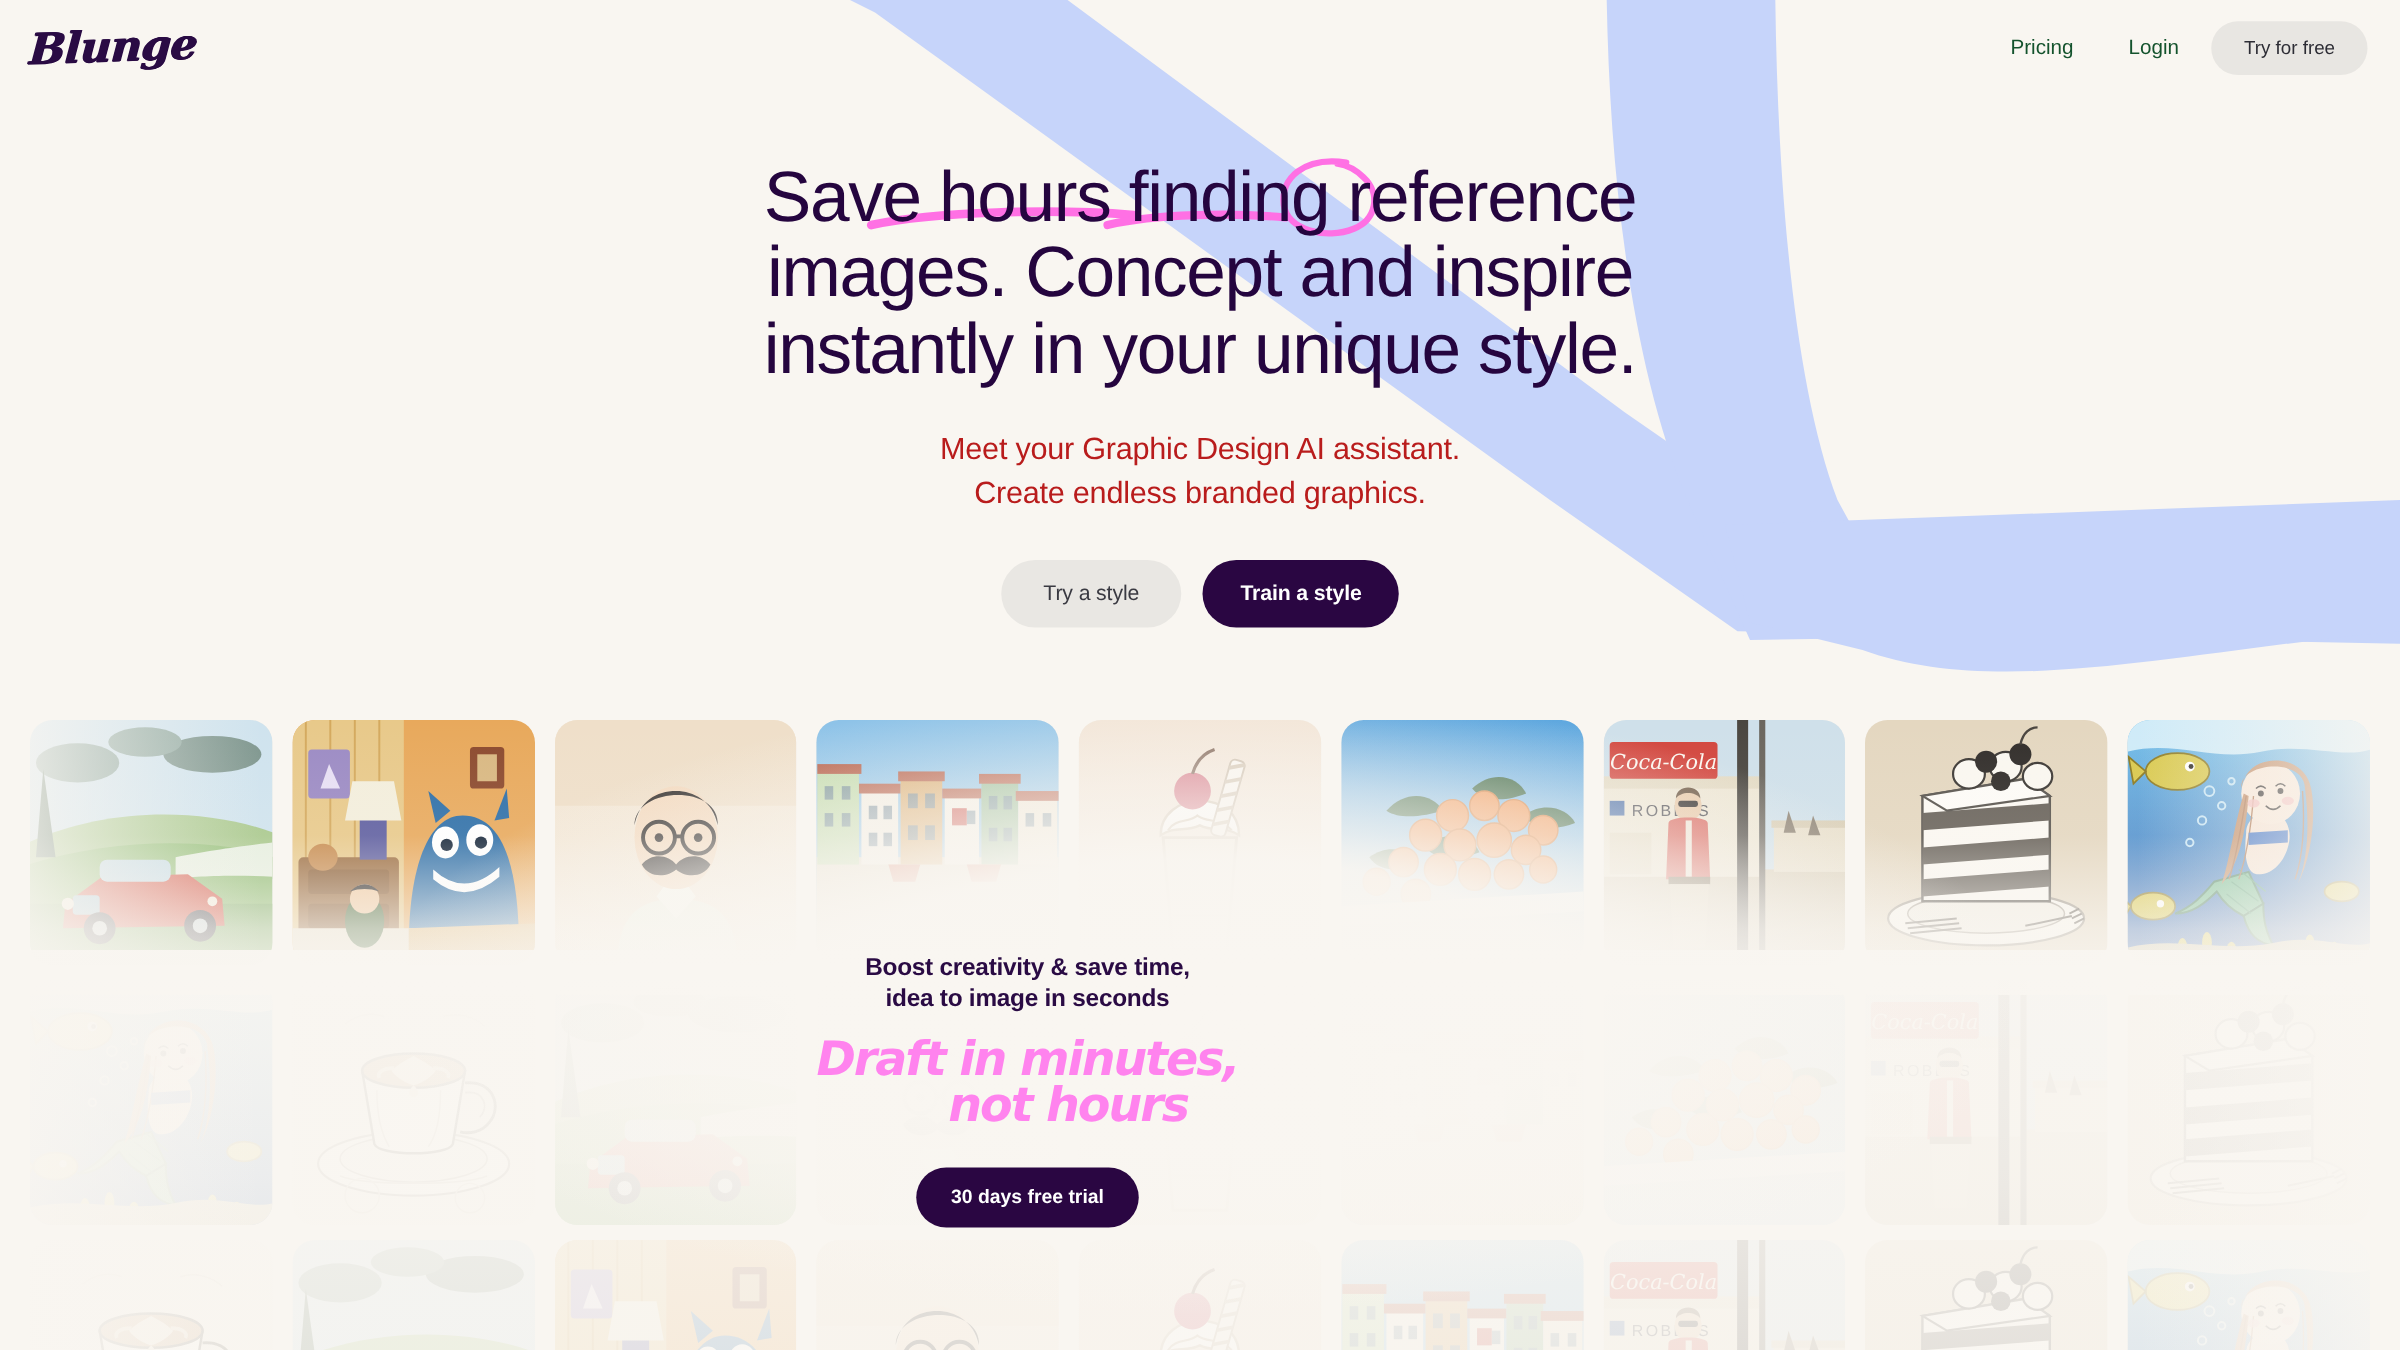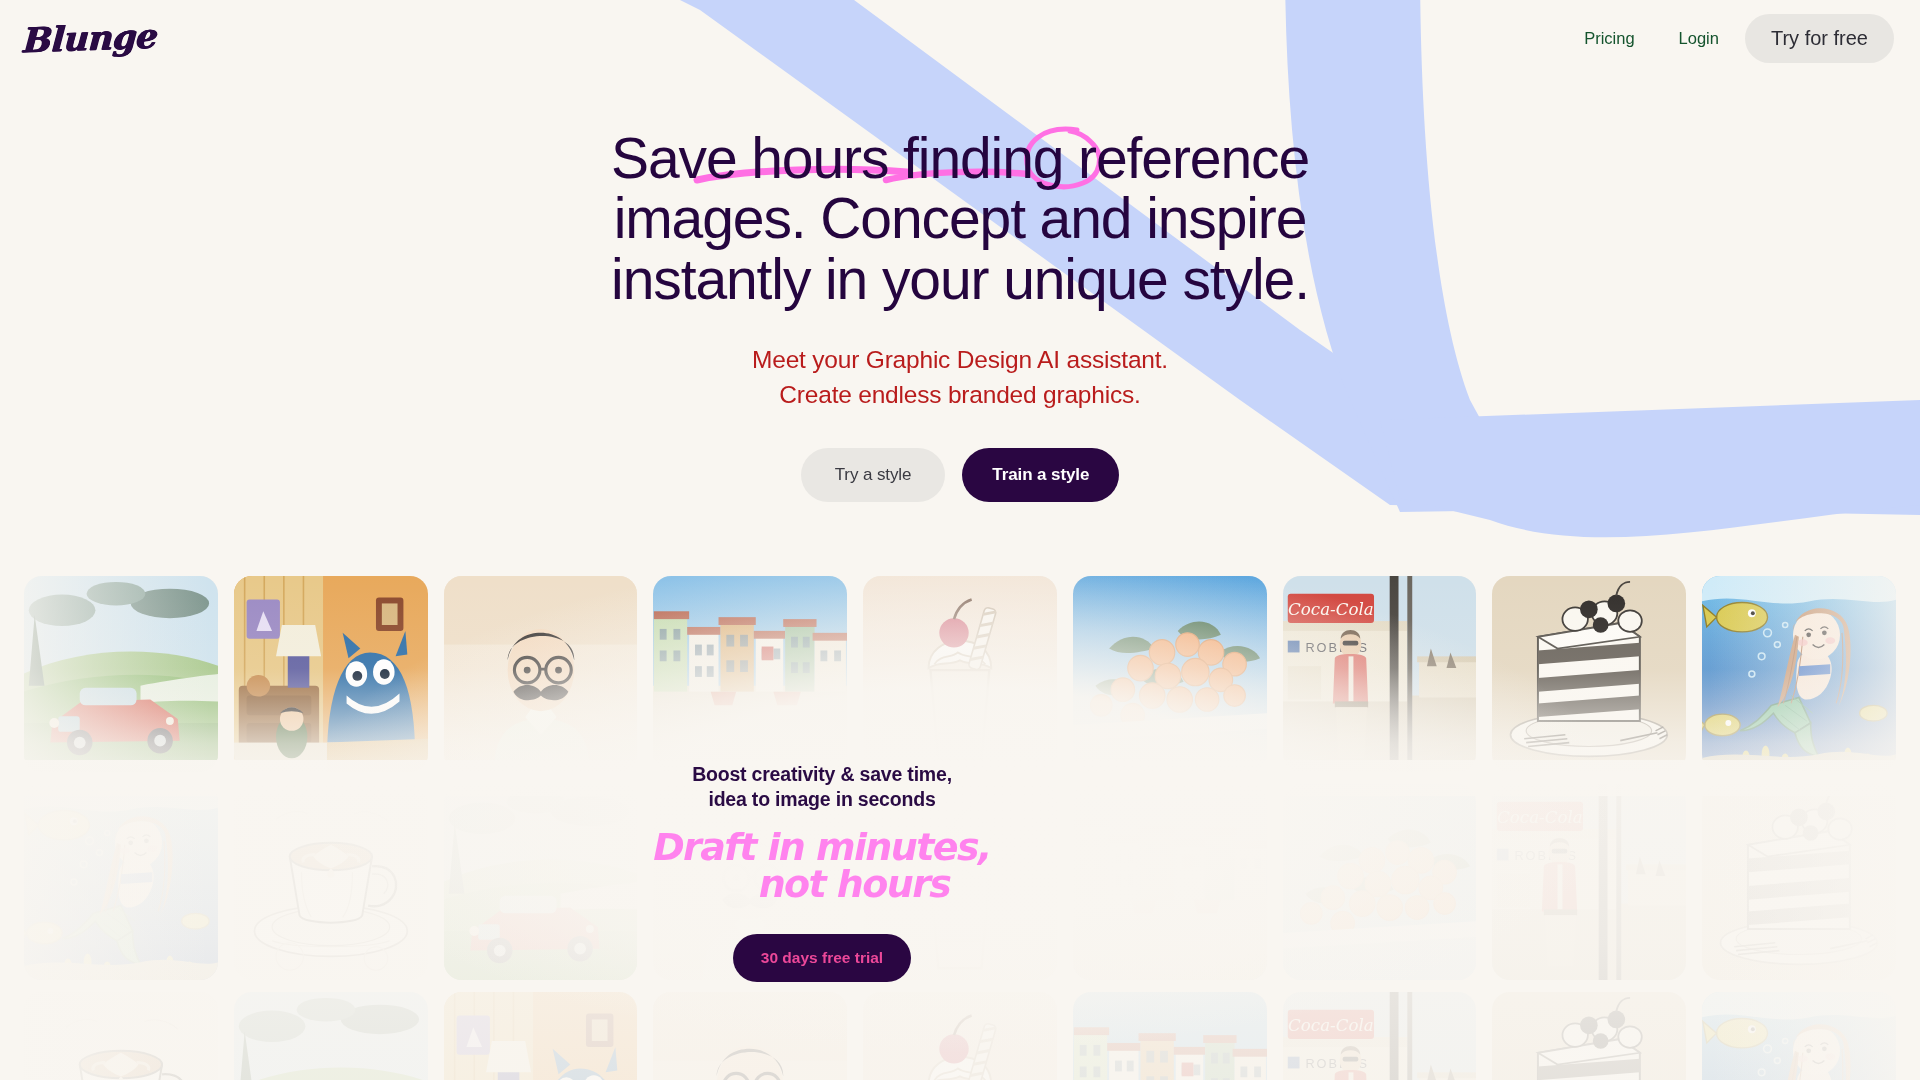--- a/index.html
+++ b/index.html
@@ -30,21 +30,21 @@
     transform:skewX(-6deg) rotate(-2deg);
     text-shadow:0.6px 0 0 #2A0B44, -0.6px 0 0 #2A0B44, 0 0.5px 0 #2A0B44;
     padding-left:4px;
   }
   .nav { display:flex; align-items:center; gap:8px; }
   .nav-link {
     font-size:16.5px; color:#14532d; font-weight:400;
     padding:10px 18px; text-decoration:none; cursor:pointer; white-space:nowrap;
   }
   .nav-cta {
-    font-size:20px; color:#2D2D35; font-weight:400;
+    font-size:15px; color:#2D2D35; font-weight:400;
     background:#E8E6E2; border:none; border-radius:999px;
     padding:13px 26px; cursor:pointer; white-space:nowrap;
     font-family:"Liberation Sans", sans-serif;
   }
 
   
   .hero { position:absolute; top:0; left:0; width:1920px; z-index:20; text-align:center; }
   .headline {
     margin-top:128px;
     font-size:57px; line-height:1.06; font-weight:400;
@@ -108,21 +108,21 @@
   .promo-head {
     margin-top:16px;
     font-size:38px; font-weight:700; font-style:italic;
     line-height:0.99; letter-spacing:-1.6px;
     color:#FF83EE;
     font-family:"DejaVu Sans", sans-serif;
   }
   .promo-head .l2 { display:block; padding-left:44px;margin-left:21px; }
   .promo-cta { margin-top:30px; }
   .btn-trial {
-    background:#2A0642; color:#ec4899; font-weight:700;
+    background:#2A0642; color:#ffffff; font-weight:700;
     font-size:15.5px; padding:15px 28px; border:none; border-radius:999px;
     cursor:pointer; font-family:"Liberation Sans", sans-serif;
   }
 </style>
 </head>
 <body>
 
 <div class="page">
 
   <svg class="bg-swoosh" viewBox="0 0 1920 1080" preserveAspectRatio="none">

